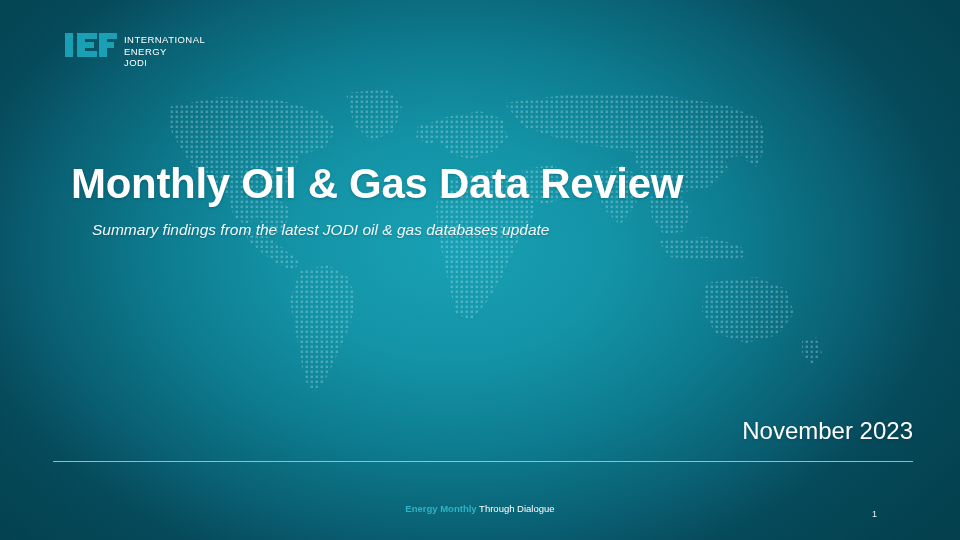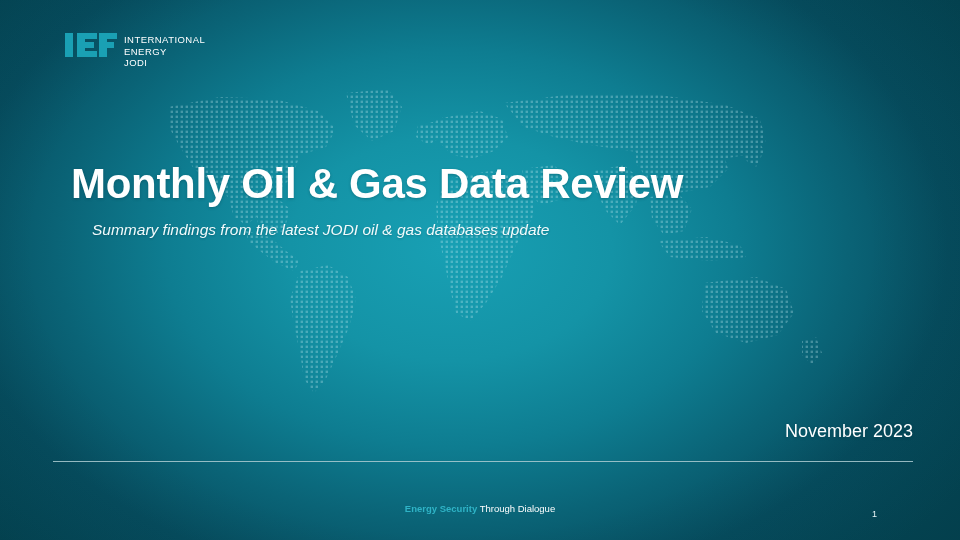--- a/index.html
+++ b/index.html
@@ -99,21 +99,21 @@
     text-shadow: 0 1px 2px rgba(0,40,52,0.25);
     margin-left: 12px;
   }
 
   
   #date {
     position: absolute;
     right: 47px;
     top: 414px;
     color: #ffffff;
-    font-size: 18px;
+    font-size: 24px;
     line-height: 34px;
     font-weight: 400;
     white-space: nowrap;
     text-shadow: 0 1px 3px rgba(0,40,52,0.25);
   }
 
   
   #rule {
     position: absolute;
     left: 53px;
@@ -229,18 +229,18 @@
   </div>
 
   <div id="title">Monthly Oil &amp; Gas Data Review</div>
   <div id="subtitle">Summary findings from the latest JODI oil &amp; gas databases update</div>
 
   <div id="date">November 2023</div>
 
   <div id="rule"></div>
 
   <div id="footer">
-    <div class="tag"><span class="accent">Energy Security</span><span class="plain"> Through Dialogue</span></div>
+    <div class="tag"><span class="accent">Energy Monthly</span><span class="plain"> Through Dialogue</span></div>
   </div>
 
   <div id="page-number">1</div>
 
 </div>
 
 </body></html>

